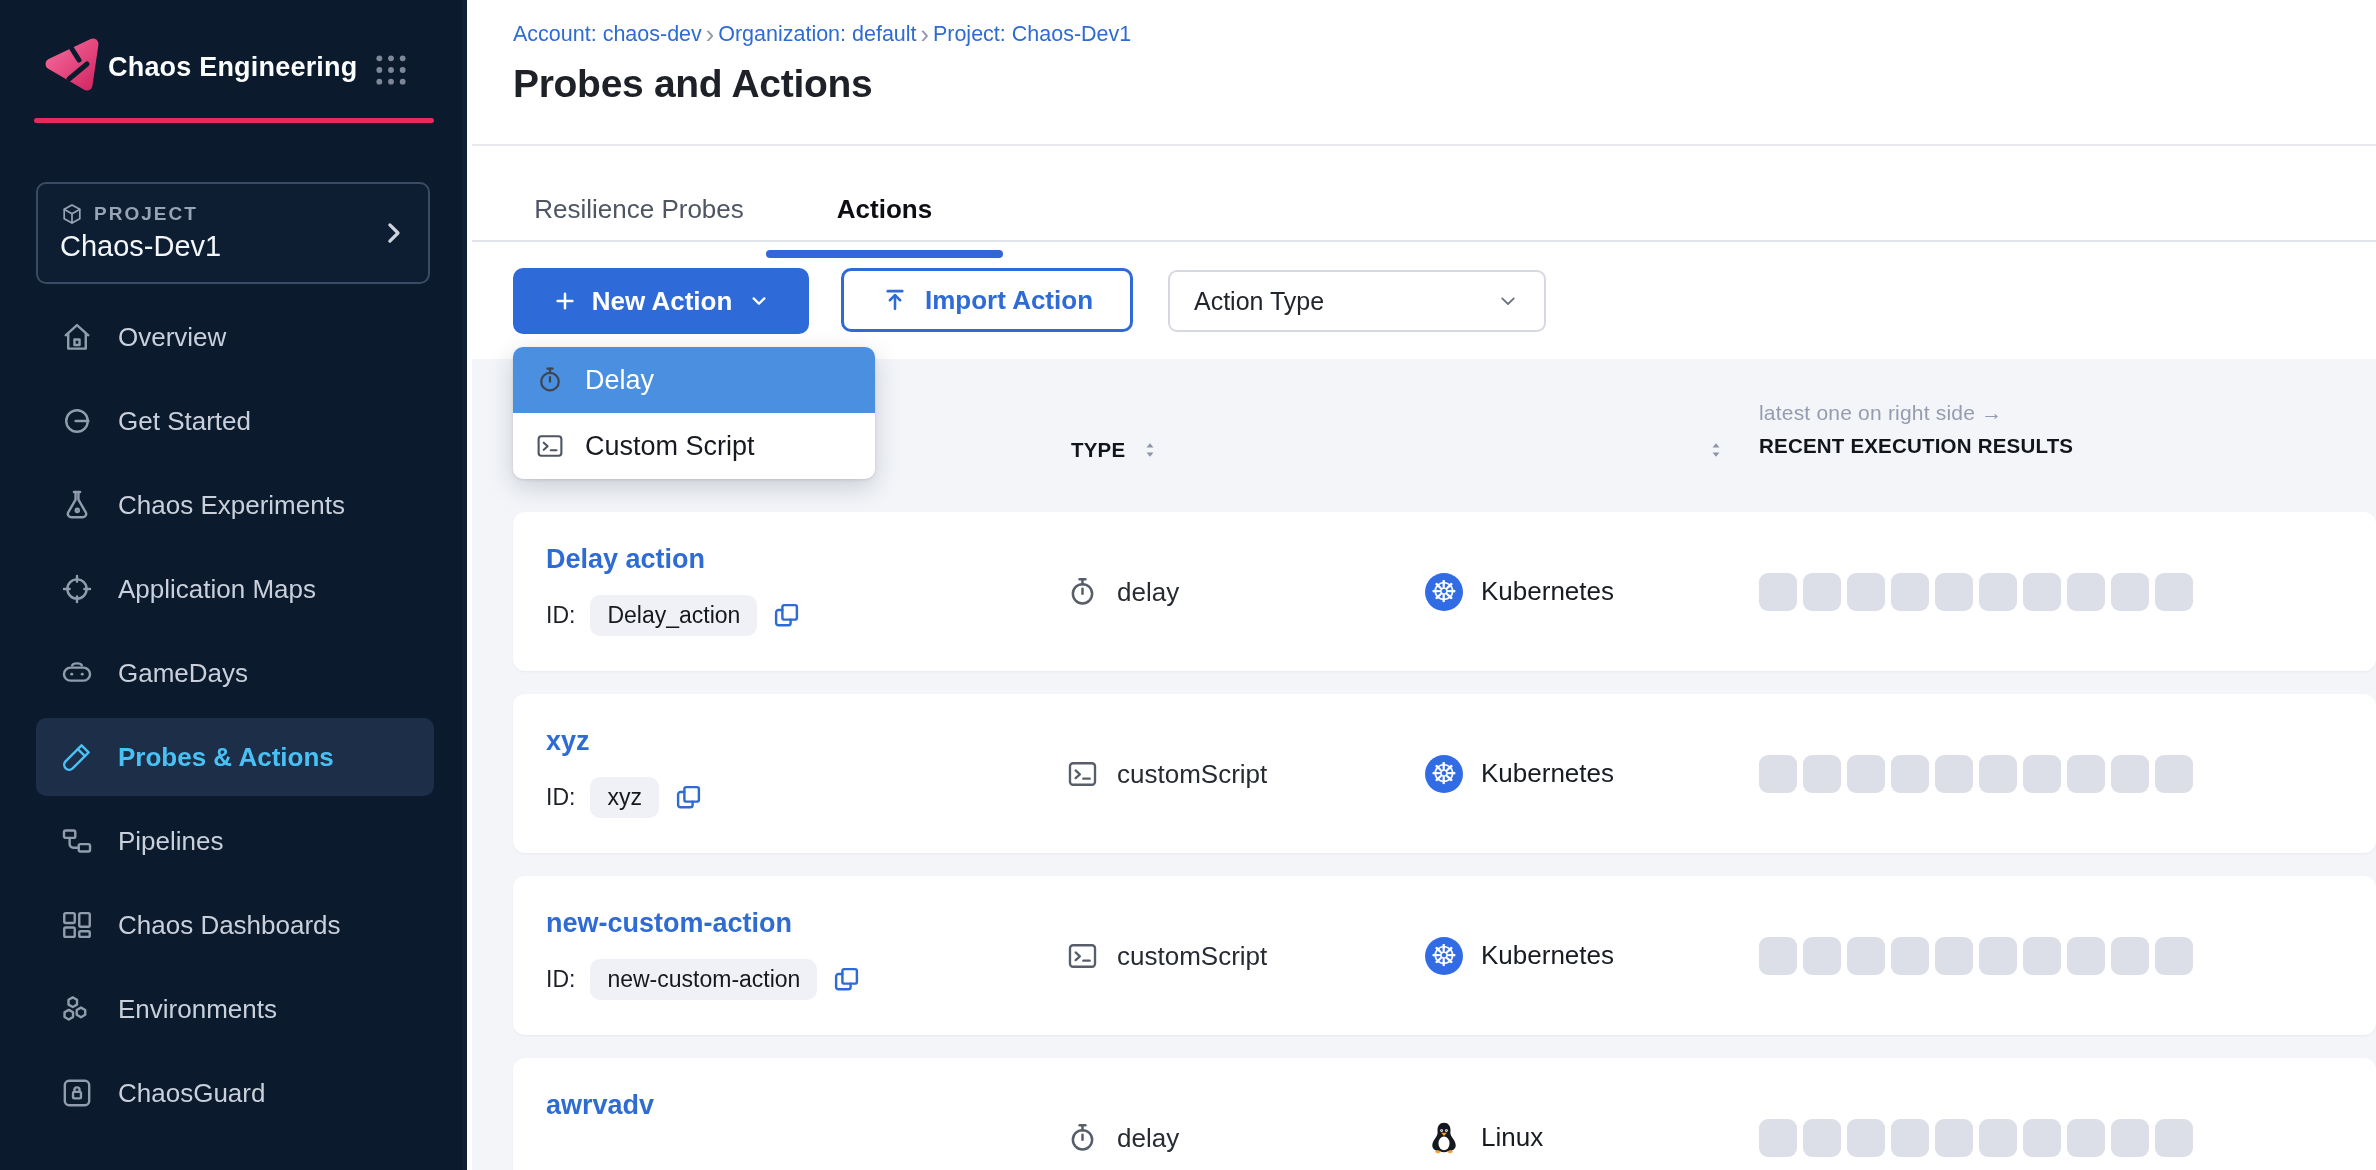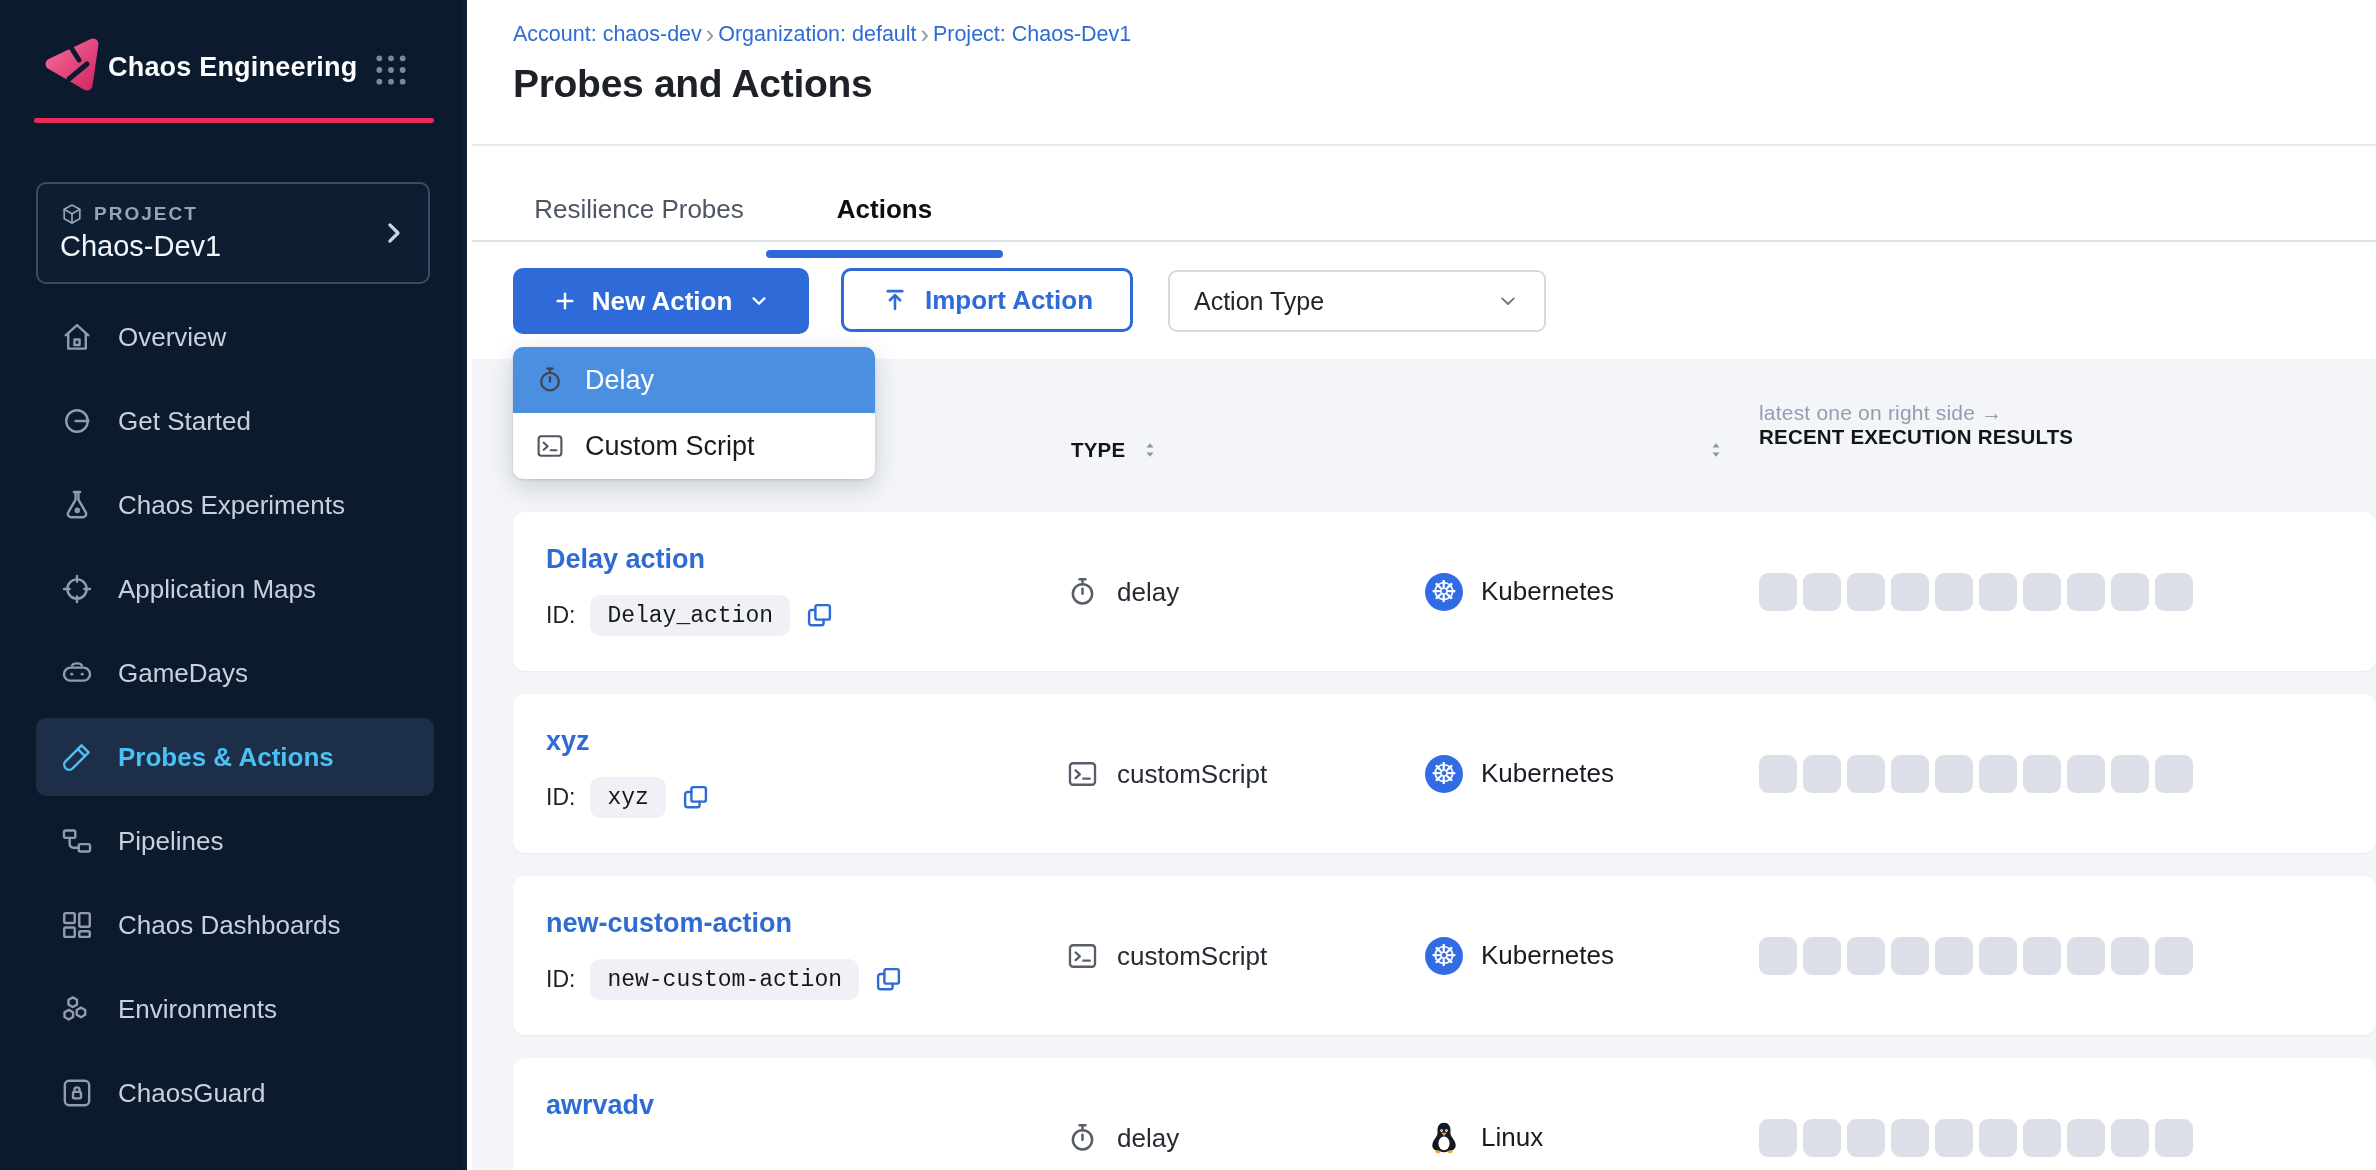--- a/index.html
+++ b/index.html
@@ -77,31 +77,31 @@
   
   .table-zone { position:absolute; left:0; right:0; top:359px; bottom:0; background:#f3f5f9; }
   .th { color:#12151b; font-weight:bold; font-size:20.5px; letter-spacing:.2px; }
   .th-type { position:absolute; left:599px; top:91px; transform:translateY(-50%);
              display:flex; align-items:center; gap:14px; }
   .sort-ic { width:22px; height:22px; color:#8d94a9; cursor:pointer; }
   .th-infra { position:absolute; left:941px; top:86px; transform:translateY(-50%);
               width:230px; line-height:1.55; }
   .th-infra-sort { position:absolute; left:1233px; top:91px; transform:translateY(-50%); }
   .th-recent { position:absolute; left:1287px; top:42px; }
-  .th-hint { font-size:21px; color:#959cb1; font-weight:normal; letter-spacing:.2px; }
+  .th-hint { font-size:21px; color:#959cb1; font-weight:normal; margin-bottom:9px; letter-spacing:.2px; }
 
   .rows { position:absolute; left:41px; right:0; top:153px; }
   .card { position:relative; height:159px; margin-bottom:23px; background:#fff; border-radius:12px;
           box-shadow:0 1px 2px rgba(30,40,70,.05); }
   .row-name { position:absolute; left:33px; top:32px; font-size:27px; font-weight:bold;
               color:#2e6bd3; cursor:pointer; text-decoration:none; }
   .row-id { position:absolute; left:33px; top:83px; height:41px; display:flex; align-items:center; gap:15px; }
   .id-label { font-size:23px; color:#1d2127; }
   .id-chip { background:#f0f1f7; border-radius:10px; padding:0 17px; height:41px; display:flex;
-             align-items:center; font-size:23px; color:#15181d;font-family:Liberation Mono, monospace; }
+             align-items:center; font-size:23px; color:#15181d; }
   .copy-btn { width:29px; height:29px; color:#2e6bd3; cursor:pointer; }
   .row-type { position:absolute; left:553px; top:50%; transform:translateY(-50%); display:flex;
               align-items:center; gap:18px; font-size:26px; color:#272c34; }
   .row-type .cell-icon { width:33px; height:33px; color:#575e6a; }
   .row-infra { position:absolute; left:912px; top:50%; transform:translateY(-50%); display:flex;
                align-items:center; gap:18px; font-size:26px; color:#171b22; }
   .row-infra .cell-icon { width:38px; height:38px; }
   .k8s-badge { width:38px; height:38px; border-radius:50%; background:#326ce5; color:#fff;
                display:flex; align-items:center; justify-content:center; }
   .k8s-glyph { font-size:30px; line-height:1; font-family:"DejaVu Sans", sans-serif; }

